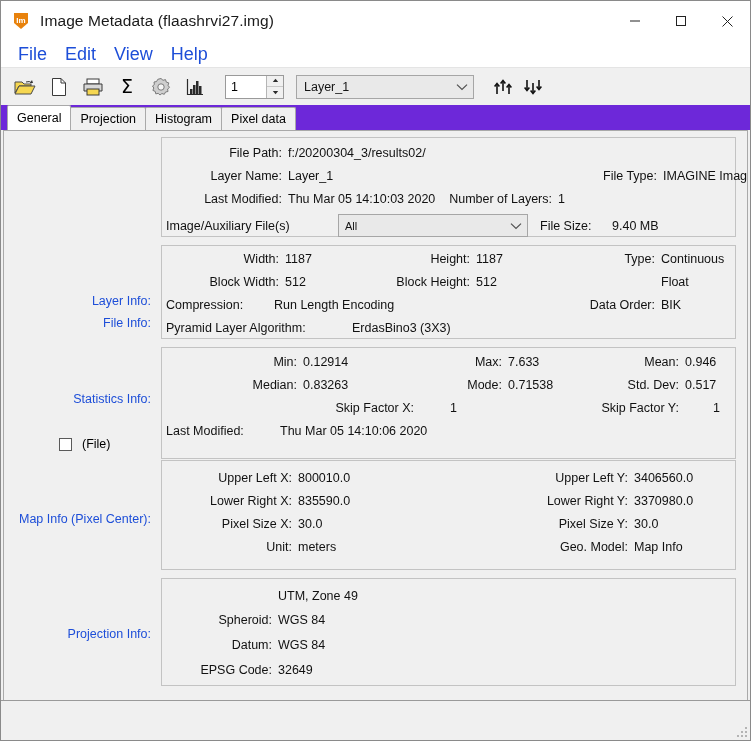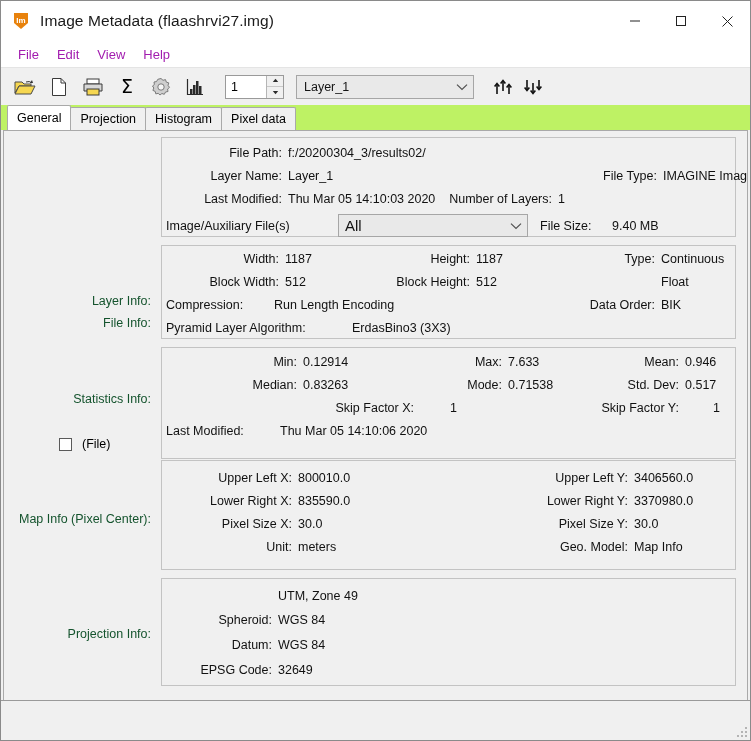--- a/index.html
+++ b/index.html
@@ -66,22 +66,22 @@
   
   .menubar {
     height: 26px;
     background: #ffffff;
     display: flex;
     align-items: center;
     padding-left: 8px;
     box-sizing: border-box;
   }
   .menu-item {
-    font-size: 13px;
-    color: #a21caf;
+    font-size: 18px;
+    color: #1d4ed8;
     padding: 3px 9px;
     white-space: nowrap;
   }
 
   
   .toolbar {
     height: 38px;
     background: #f0f0f0;
     border-top: 1px solid #e4e4e4;
     display: flex;
@@ -174,21 +174,21 @@
     align-items: center;
     justify-content: center;
   }
 
   
   .tabstrip {
     height: 25px;
     display: flex;
     align-items: flex-end;
     padding-left: 6px;
-    background: #bef264;
+    background: #6d28d9;
     position: relative;
     box-sizing: border-box;
   }
   .tab {
     font-size: 12.5px;
     padding: 4px 9px 4px 9px;
     border: 1px solid #a9a9a9;
     border-bottom: none;
     background: #f0f0f0;
     margin-right: -1px;
@@ -216,21 +216,21 @@
     margin: 0 2px;
     box-sizing: border-box;
     overflow: hidden;
   }
   .side-label {
     position: absolute;
     right: 0;
     width: 150px;
     text-align: right;
     font-size: 12.5px;
-    color: #14532d;
+    color: #1d4ed8;
     white-space: nowrap;
   }
   .side-label-box {
     position: absolute;
     left: 0;
     width: 155px;
   }
   .group {
     position: absolute;
     left: 157px;
@@ -273,21 +273,21 @@
 
   .inner-combo {
     position: absolute;
     height: 23px;
     border: 1px solid #a6a6a6;
     background: #e9e9e9;
     display: flex;
     align-items: center;
     box-sizing: border-box;
   }
-  .inner-combo .combo-text { font-size: 15px; padding-left: 6px; }
+  .inner-combo .combo-text { font-size: 11px; padding-left: 6px; }
 
   
   .statusbar {
     position: absolute;
     left: 0; right: 0; bottom: 0;
     height: 40px;
     background: #f0f0f0;
     border-top: 1px solid #9a9a9a;
     box-sizing: border-box;
   }

